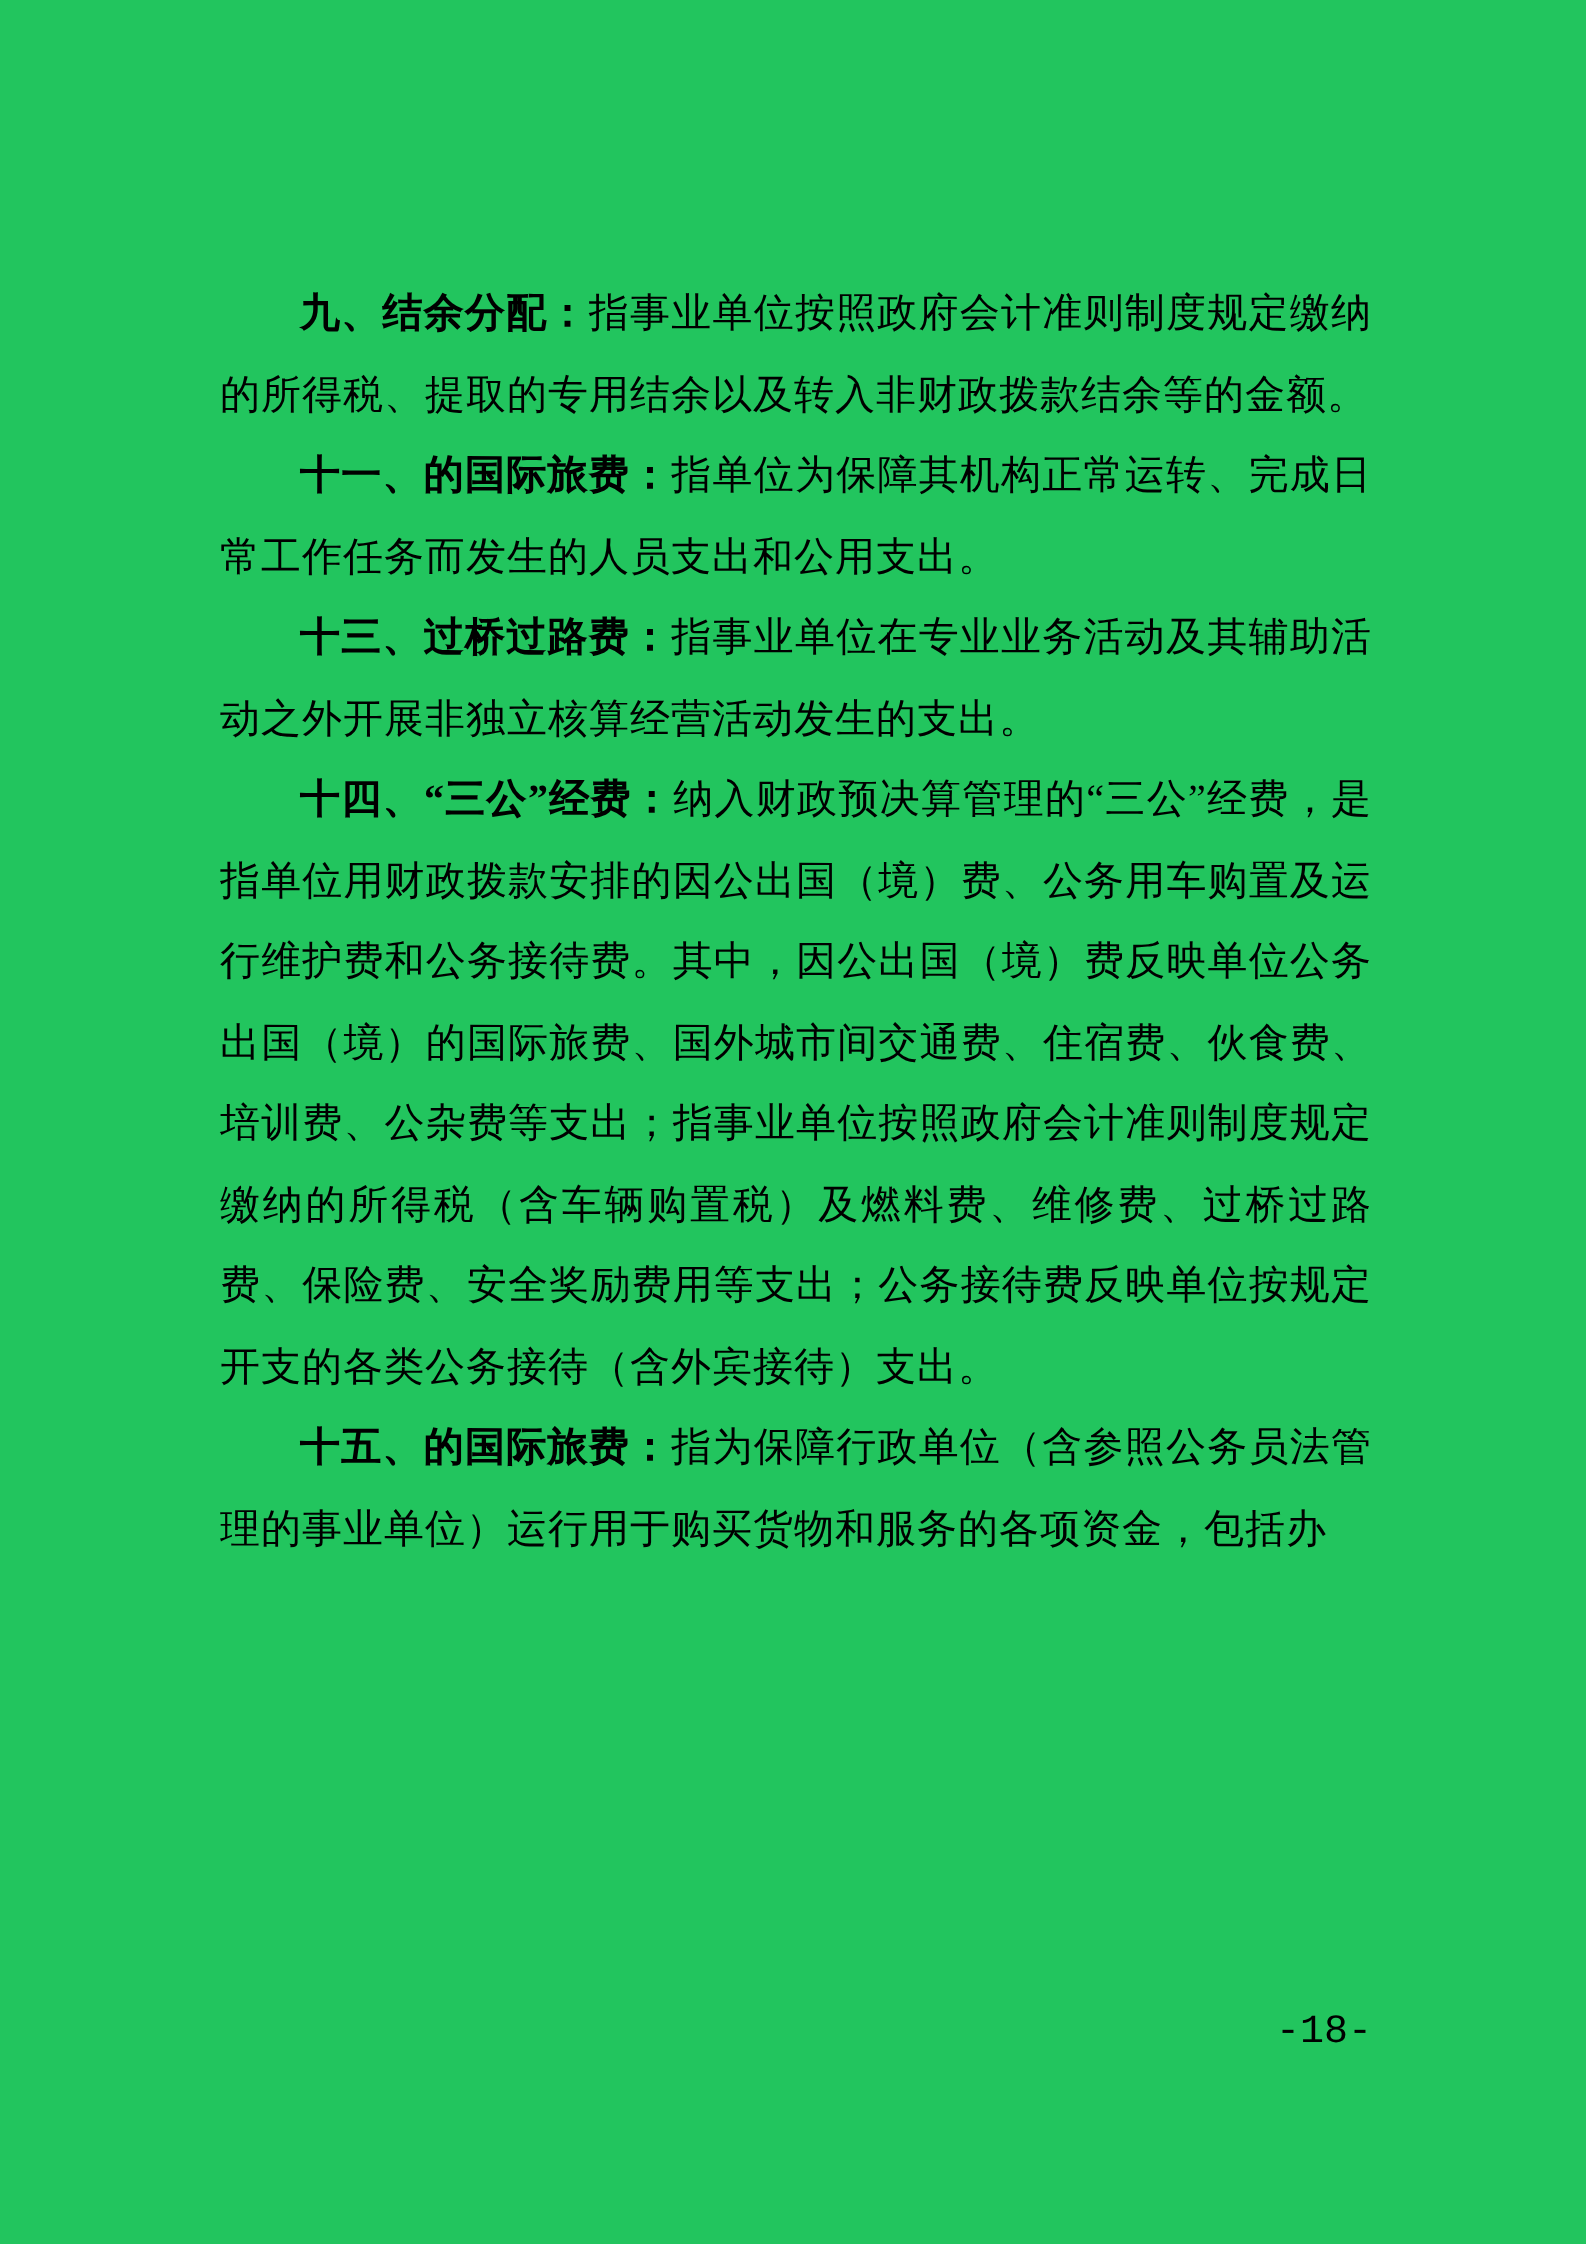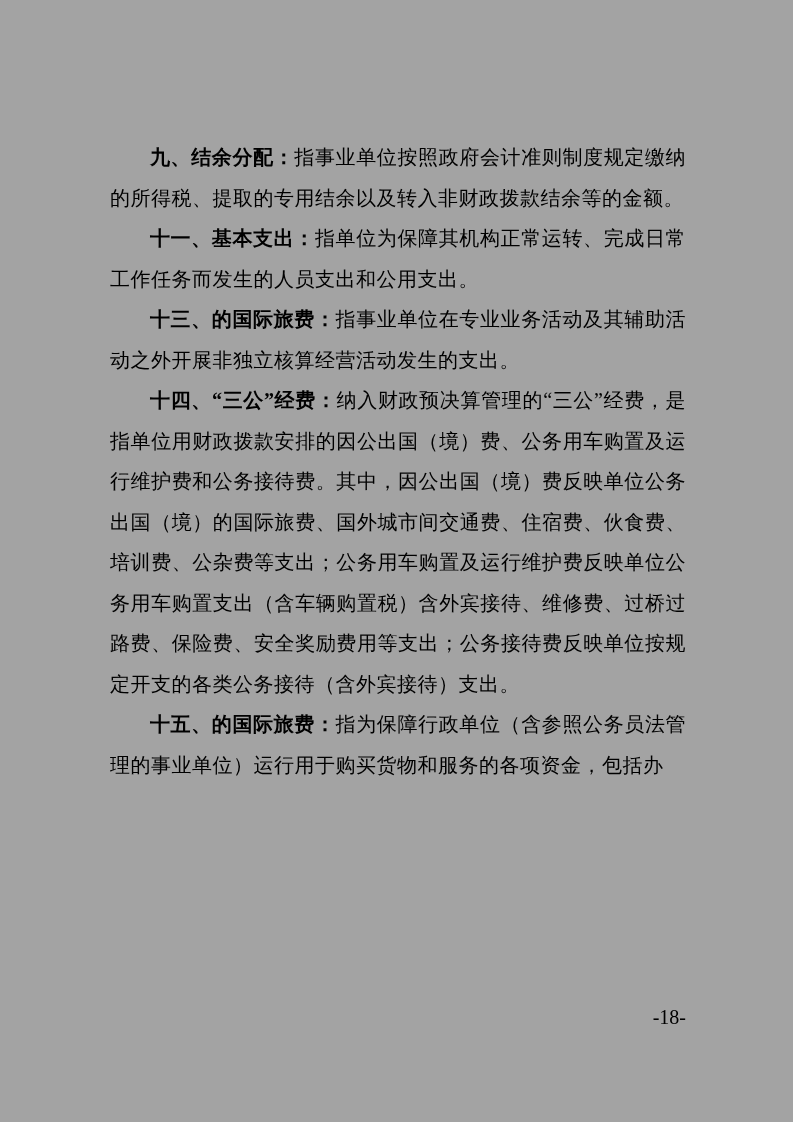--- a/index.html
+++ b/index.html
@@ -5,21 +5,21 @@
   html, body {
     margin: 0;
     padding: 0;
     background: #ffffff;
   }
   .page {
     position: relative;
     width: 793px;
     height: 1122px;
     margin: 0 auto;
-    background: #a3a3a3;
+    background: #22c55e;
     box-sizing: border-box;
     padding: 137px 107px 0 110px;
     font-family: "Liberation Serif", "DejaVu Serif", serif;
     color: #000000;
     overflow: hidden;
   }
   .content {
     width: 100%;
   }
   .para {
@@ -34,38 +34,38 @@
   }
   .lead {
     font-weight: bold;
   }
   .page-number {
     position: absolute;
     right: 107px;
     bottom: 94px;
     font-size: 20px;
     line-height: 22px;
-    font-family: Liberation Serif, serif;
+    font-family: Liberation Mono, monospace;
     color: #000000;
   }
 </style>
 </head>
 <body>
 
 <div class="page">
   <div class="content">
 
     <p class="para"><span class="lead">九、结余分配：</span><span>指事业单位按照政府会计准则制度规定缴纳的所得税、提取的专用结余以及转入非财政拨款结余等的金额。</span></p>
 
 
-    <p class="para"><span class="lead">十一、基本支出：</span><span>指单位为保障其机构正常运转、完成日常工作任务而发生的人员支出和公用支出。</span></p>
+    <p class="para"><span class="lead">十一、的国际旅费：</span><span>指单位为保障其机构正常运转、完成日常工作任务而发生的人员支出和公用支出。</span></p>
 
 
-    <p class="para"><span class="lead">十三、的国际旅费：</span><span>指事业单位在专业业务活动及其辅助活动之外开展非独立核算经营活动发生的支出。</span></p>
+    <p class="para"><span class="lead">十三、过桥过路费：</span><span>指事业单位在专业业务活动及其辅助活动之外开展非独立核算经营活动发生的支出。</span></p>
 
-    <p class="para"><span class="lead">十四、“三公”经费：</span><span>纳入财政预决算管理的“三公”经费，是指单位用财政拨款安排的因公出国（境）费、公务用车购置及运行维护费和公务接待费。其中，因公出国（境）费反映单位公务出国（境）的国际旅费、国外城市间交通费、住宿费、伙食费、培训费、公杂费等支出；公务用车购置及运行维护费反映单位公务用车购置支出（含车辆购置税）含外宾接待、维修费、过桥过路费、保险费、安全奖励费用等支出；公务接待费反映单位按规定开支的各类公务接待（含外宾接待）支出。</span></p>
+    <p class="para"><span class="lead">十四、“三公”经费：</span><span>纳入财政预决算管理的“三公”经费，是指单位用财政拨款安排的因公出国（境）费、公务用车购置及运行维护费和公务接待费。其中，因公出国（境）费反映单位公务出国（境）的国际旅费、国外城市间交通费、住宿费、伙食费、培训费、公杂费等支出；指事业单位按照政府会计准则制度规定缴纳的所得税（含车辆购置税）及燃料费、维修费、过桥过路费、保险费、安全奖励费用等支出；公务接待费反映单位按规定开支的各类公务接待（含外宾接待）支出。</span></p>
 
     <p class="para"><span class="lead">十五、的国际旅费：</span><span>指为保障行政单位（含参照公务员法管理的事业单位）运行用于购买货物和服务的各项资金，包括办</span></p>
 
   </div>
 
   <div class="page-number">-18-</div>
 </div>
 
 </body></html>

